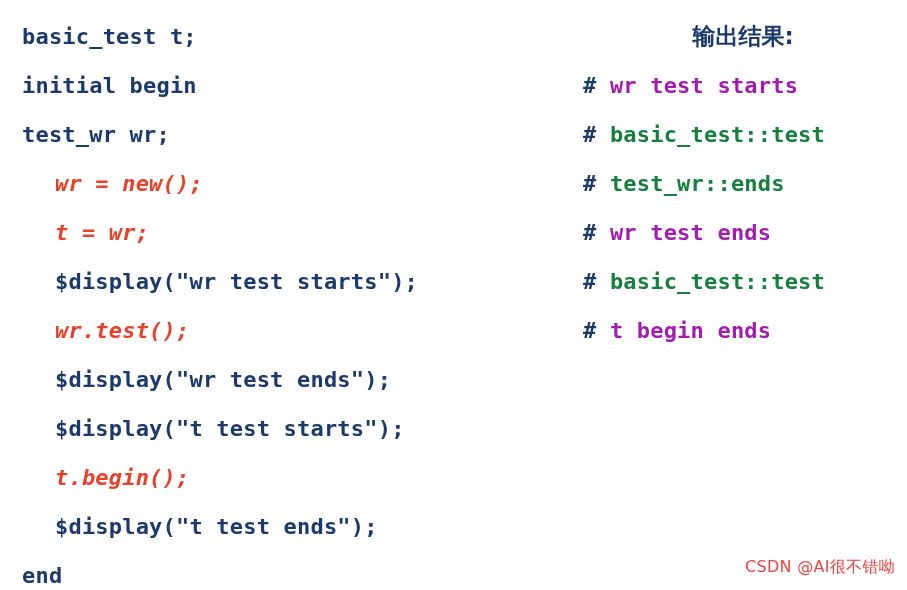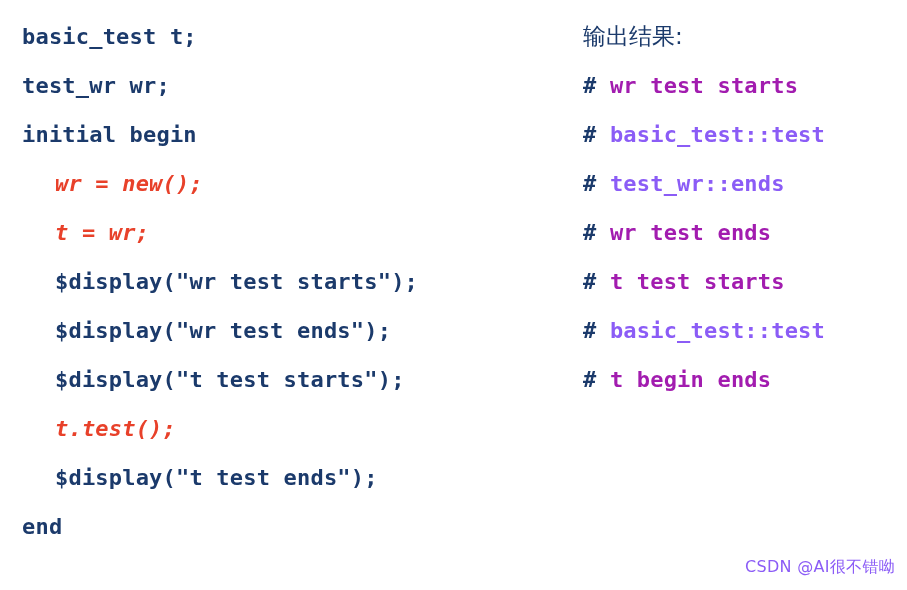--- a/index.html
+++ b/index.html
@@ -56,83 +56,84 @@
     left: 583px;
     top: 12px;
     width: 320px;
   }
   .output-header {
     height: 49px;
     line-height: 49px;
     white-space: pre;
     font-family: "DejaVu Sans", "Liberation Sans", sans-serif;
     font-size: 23px;
-    font-weight: normal;
+    font-weight: bold;
     color: #1b3a6b;
+    text-align: center;
   }
   .output-line {
     height: 49px;
     line-height: 49px;
     white-space: pre;
     font-family: "DejaVu Sans Mono", "Liberation Mono", monospace;
     font-size: 22px;
     font-weight: bold;
     letter-spacing: 0.2px;
     color: #1b3a6b;
   }
   .output-line .hash {
     color: #1b3a6b;
   }
   .output-line .msg-blue {
     color: #a21caf;
   }
   .output-line .msg-red {
-    color: #8b5cf6;
+    color: #15803d;
   }
 
   
   .watermark {
     position: absolute;
     right: 12px;
     bottom: 12px;
     font-family: "DejaVu Sans", "Liberation Sans", sans-serif;
     font-size: 16px;
     font-weight: normal;
-    color: #8b5cf6;
+    color: #ef4444;
     white-space: pre;
     letter-spacing: 0.3px;
   }
 </style>
 </head>
 <body>
 
 <div class="page">
 
   <div class="code-column">
       <div class="code-line blue">basic_test t;</div>
+      <div class="code-line blue">initial begin</div>
       <div class="code-line blue">test_wr wr;</div>
-      <div class="code-line blue">initial begin</div>
       <div class="code-line red indent-1">wr = new();</div>
       <div class="code-line red indent-1">t = wr;</div>
       <div class="code-line blue indent-1">$display("wr test starts");</div>
+      <div class="code-line red indent-1">wr.test();</div>
       <div class="code-line blue indent-1">$display("wr test ends");</div>
       <div class="code-line blue indent-1">$display("t test starts");</div>
-      <div class="code-line red indent-1">t.test();</div>
+      <div class="code-line red indent-1">t.begin();</div>
       <div class="code-line blue indent-1">$display("t test ends");</div>
       <div class="code-line blue">end</div>
     </div>
 
   <div class="output-column">
     <div class="output-header">输出结果:</div>
     <div class="output-lines">
         <div class="output-line"><span class="hash"># </span><span class="msg-blue">wr test starts</span></div>
         <div class="output-line"><span class="hash"># </span><span class="msg-red">basic_test::test</span></div>
         <div class="output-line"><span class="hash"># </span><span class="msg-red">test_wr::ends</span></div>
         <div class="output-line"><span class="hash"># </span><span class="msg-blue">wr test ends</span></div>
-        <div class="output-line"><span class="hash"># </span><span class="msg-blue">t test starts</span></div>
         <div class="output-line"><span class="hash"># </span><span class="msg-red">basic_test::test</span></div>
         <div class="output-line"><span class="hash"># </span><span class="msg-blue">t begin ends</span></div>
       </div>
   </div>
 
   <div class="watermark">CSDN @AI很不错呦</div>
 
 </div>
 
 </body></html>

